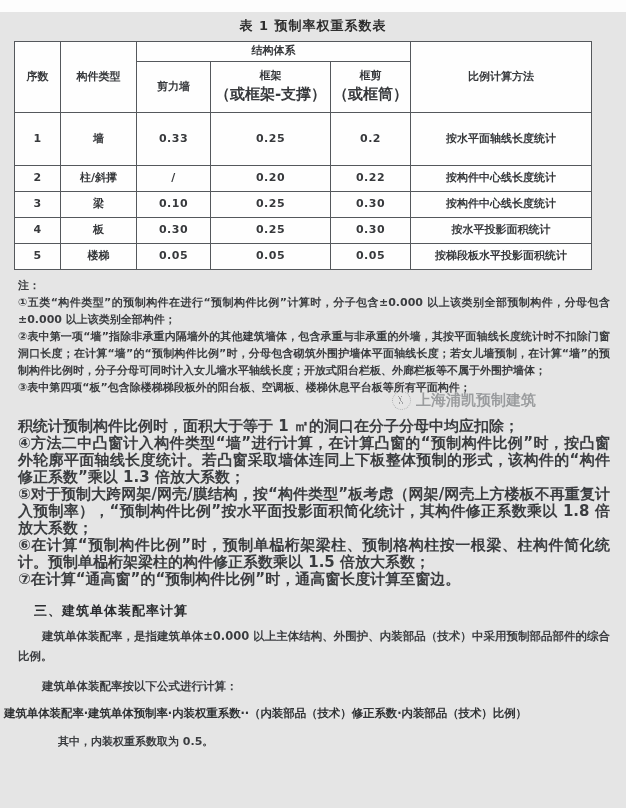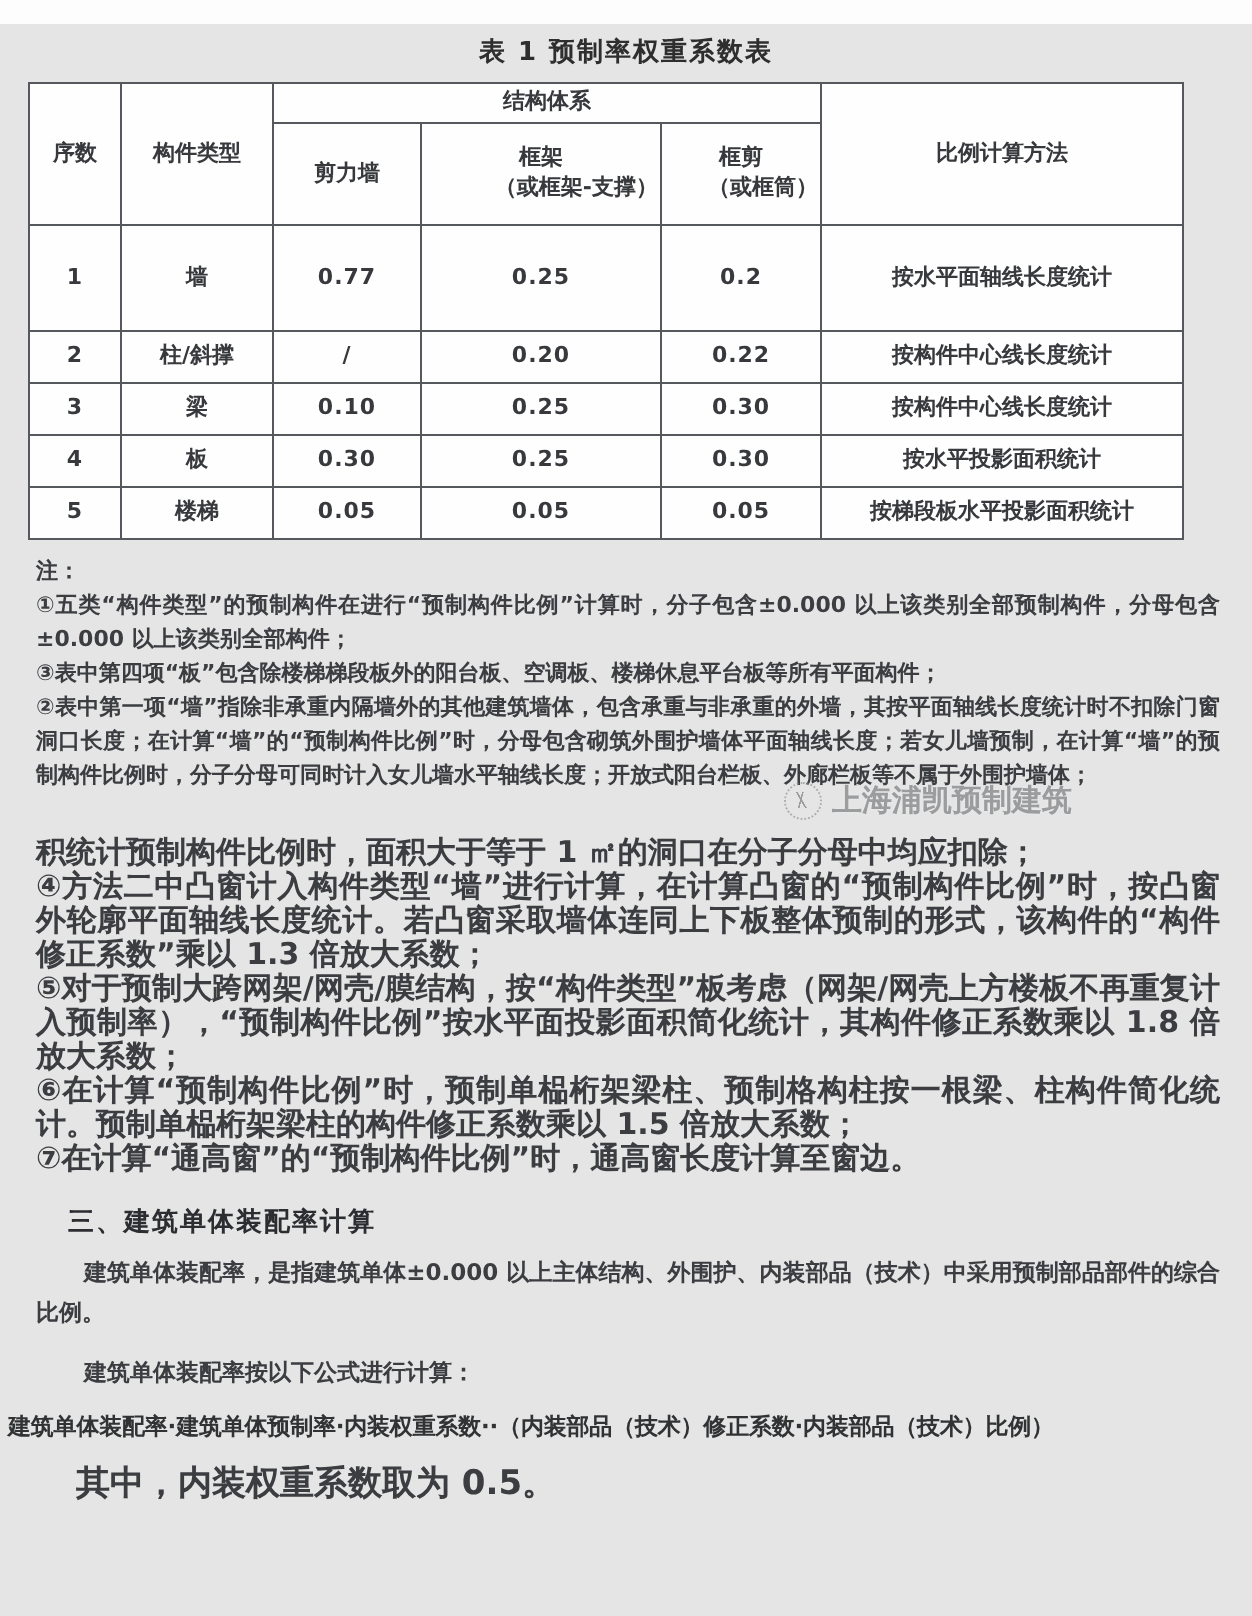--- a/index.html
+++ b/index.html
@@ -59,21 +59,21 @@
   .c-type{width:76px;}
   .c-shear{width:74px;}
   .c-frame{width:120px;}
   .c-frameshear{width:80px;}
   .c-method{width:181px;}
 
   .hdr-sys{height:20px;}
   .hdr-row2 td, .hdr-row2 th{height:46px;}
   .row-tall td{height:48px;}
   .row-short td{height:21px;}
-  .sub2{display:block;font-size:11px;text-align:right;}
+  .sub2{display:block;font-size:15px;}
   .num{font-family:"DejaVu Sans","Liberation Sans",sans-serif;letter-spacing:.5px;}
 
   
   .notes{
     padding:7px 16px 0 18px;
     font-size:11px;
     line-height:17px;
     color:#3b3d40;
     font-weight:bold;
   }
@@ -116,22 +116,22 @@
   .formula{
     padding:6px 2px 0 4px;
     font-size:11.5px;
     font-weight:bold;
     color:#303234;
     letter-spacing:-0.1px;
     white-space:nowrap;
     line-height:22px;
   }
   .tail{
-    padding:8px 16px 0 14px;
-    font-size:17px;
+    padding:8px 16px 0 34px;
+    font-size:11px;
     font-weight:bold;
     color:#3b3d40;
     line-height:20px;
   }
   .tail p{margin:0;text-indent:24px;}
 
   
   .watermark{
     position:absolute;
     left:392px;
@@ -200,21 +200,21 @@
           <th>
             <span>框剪</span>
             <span class="sub2">（或框筒）</span>
           </th>
         </tr>
       </thead>
       <tbody>
         <tr class="row-tall">
           <td class="num">1</td>
           <td>墙</td>
-          <td class="num">0.77</td>
+          <td class="num">0.33</td>
           <td class="num">0.25</td>
           <td class="num">0.2</td>
           <td>按水平面轴线长度统计</td>
         </tr>
         <tr class="row-short">
           <td class="num">2</td>
           <td>柱/斜撑</td>
           <td class="num">/</td>
           <td class="num">0.20</td>
           <td class="num">0.22</td>
@@ -244,22 +244,22 @@
           <td class="num">0.05</td>
           <td>按梯段板水平投影面积统计</td>
         </tr>
       </tbody>
     </table>
   </div>
 
   <div class="notes">
     <p class="note-label">注：</p>
     <p>①五类“构件类型”的预制构件在进行“预制构件比例”计算时，分子包含±0.000 以上该类别全部预制构件，分母包含±0.000 以上该类别全部构件；</p>
+    <p>②表中第一项“墙”指除非承重内隔墙外的其他建筑墙体，包含承重与非承重的外墙，其按平面轴线长度统计时不扣除门窗洞口长度；在计算“墙”的“预制构件比例”时，分母包含砌筑外围护墙体平面轴线长度；若女儿墙预制，在计算“墙”的预制构件比例时，分子分母可同时计入女儿墙水平轴线长度；开放式阳台栏板、外廊栏板等不属于外围护墙体；</p>
     <p>③表中第四项“板”包含除楼梯梯段板外的阳台板、空调板、楼梯休息平台板等所有平面构件；</p>
-    <p>②表中第一项“墙”指除非承重内隔墙外的其他建筑墙体，包含承重与非承重的外墙，其按平面轴线长度统计时不扣除门窗洞口长度；在计算“墙”的“预制构件比例”时，分母包含砌筑外围护墙体平面轴线长度；若女儿墙预制，在计算“墙”的预制构件比例时，分子分母可同时计入女儿墙水平轴线长度；开放式阳台栏板、外廊栏板等不属于外围护墙体；</p>
   </div>
 
   <div class="gapblock"></div>
 
   <div class="notes2">
     <p>积统计预制构件比例时，面积大于等于 1 ㎡的洞口在分子分母中均应扣除；</p>
     <p>④方法二中凸窗计入构件类型“墙”进行计算，在计算凸窗的“预制构件比例”时，按凸窗外轮廓平面轴线长度统计。若凸窗采取墙体连同上下板整体预制的形式，该构件的“构件修正系数”乘以 1.3 倍放大系数；</p>
     <p>⑤对于预制大跨网架/网壳/膜结构，按“构件类型”板考虑（网架/网壳上方楼板不再重复计入预制率），“预制构件比例”按水平面投影面积简化统计，其构件修正系数乘以 1.8 倍放大系数；</p>
     <p>⑥在计算“预制构件比例”时，预制单榀桁架梁柱、预制格构柱按一根梁、柱构件简化统计。预制单榀桁架梁柱的构件修正系数乘以 1.5 倍放大系数；</p>
     <p>⑦在计算“通高窗”的“预制构件比例”时，通高窗长度计算至窗边。</p>

